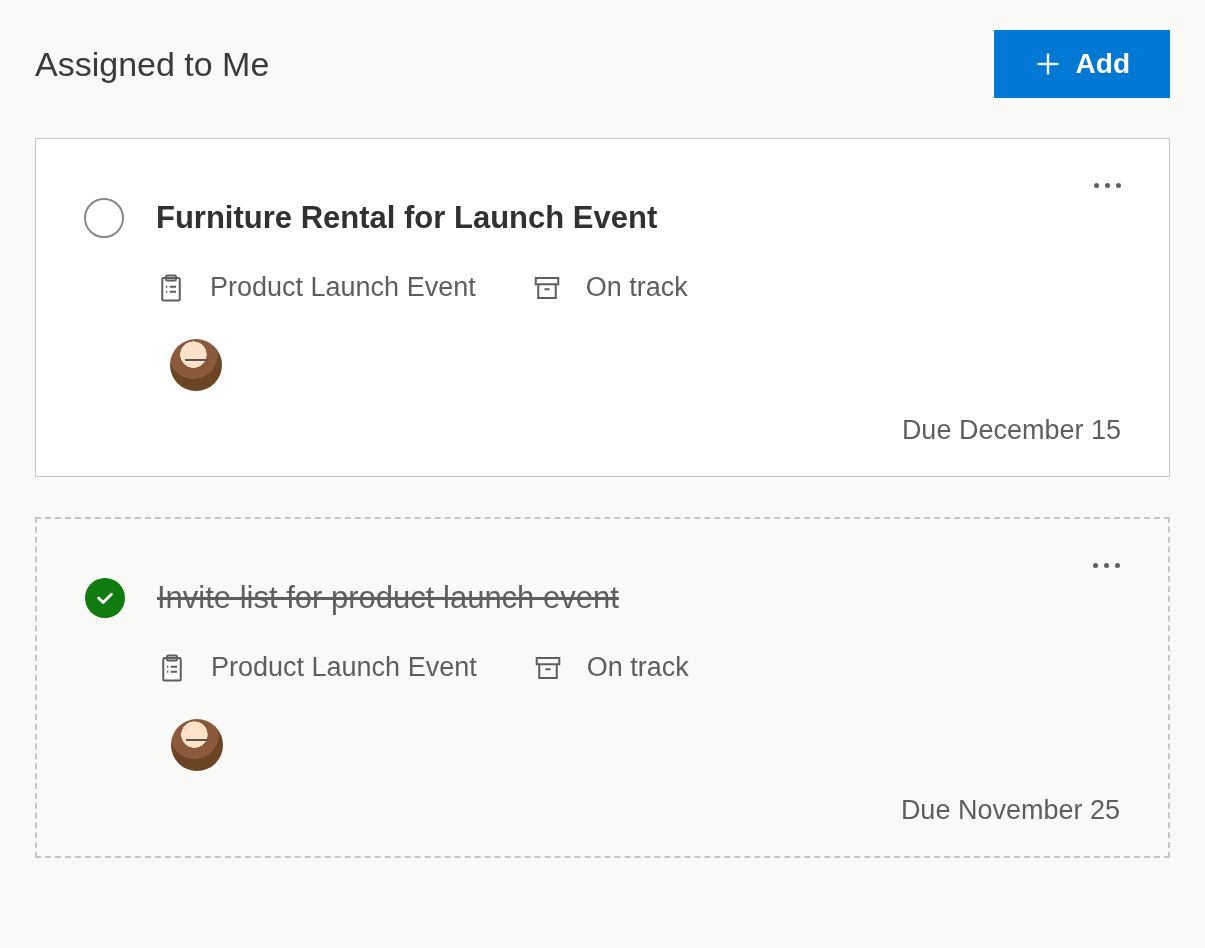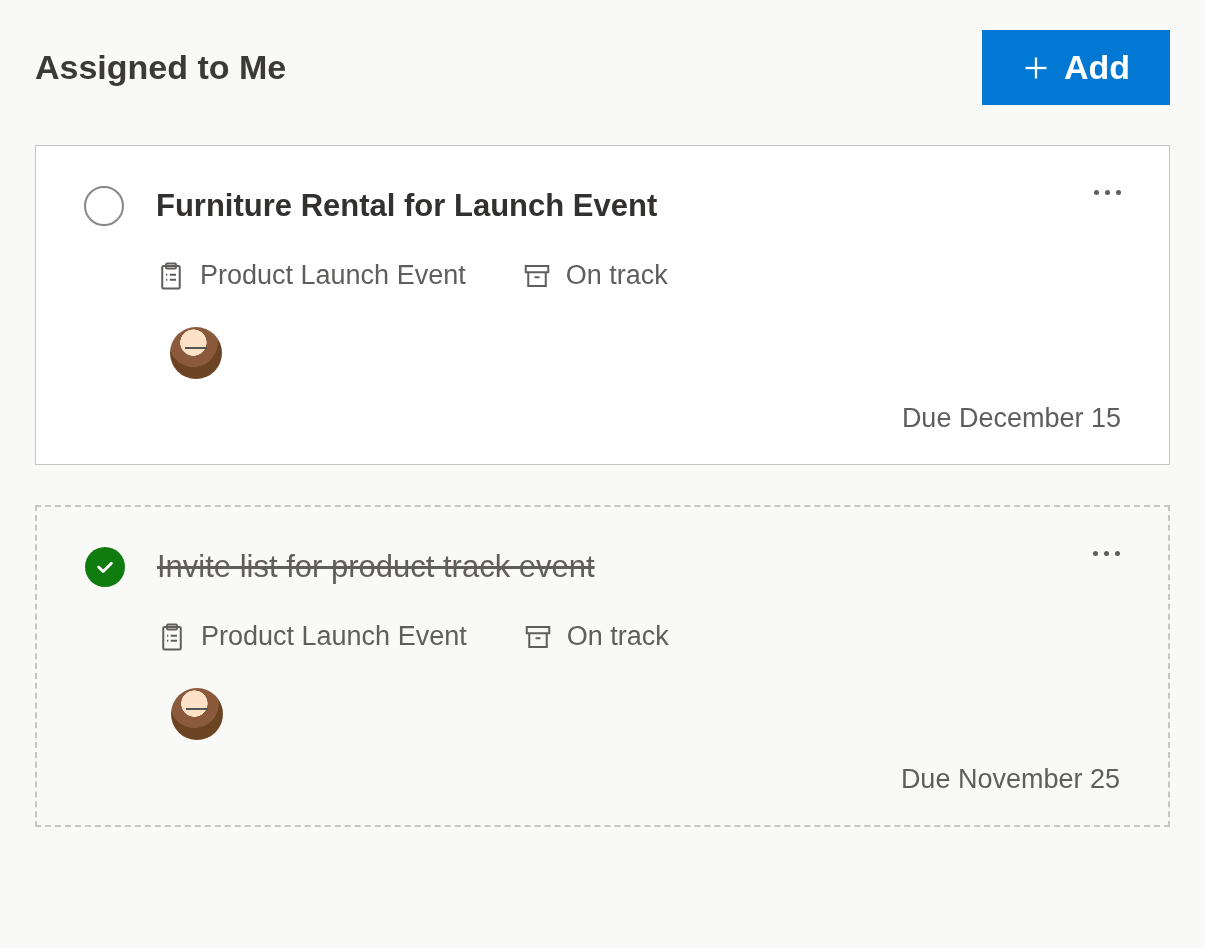--- a/index.html
+++ b/index.html
@@ -18,41 +18,41 @@
     }
     .header {
       display: flex;
       justify-content: space-between;
       align-items: center;
       margin-bottom: 40px;
     }
     .title {
       font-size: 34px;
       color: #3b3a39;
-      font-weight: 700;
+      font-weight: 400;
     }
     .add-btn {
       background: #0078d4;
       color: #fff;
       border: none;
       padding: 18px 40px;
-      font-size: 34px;
+      font-size: 28px;
       font-weight: 600;
       display: flex;
       align-items: center;
       gap: 14px;
       cursor: pointer;
     }
     .add-btn svg {
       width: 28px;
       height: 28px;
     }
     .task-card {
       background: #fff;
-      padding: 40px 48px 30px 48px;
+      padding: 59px 48px 30px 48px;
       margin-bottom: 40px;
       position: relative;
     }
     .task-card.active {
       border: 1px solid #c8c6c4;
     }
     .task-card.completed {
       border: 2px dashed #c8c6c4;
       background: transparent;
     }
@@ -111,21 +111,21 @@
     .meta-row {
       display: flex;
       align-items: center;
       gap: 56px;
       margin-left: 72px;
       margin-bottom: 36px;
     }
     .meta-item {
       display: flex;
       align-items: center;
-      gap: 14px;
+      gap: 24px;
       color: #605e5c;
       font-size: 27px;
       justify-content: space-between;
     }
     .meta-item svg {
       width: 30px;
       height: 30px;
       flex-shrink: 0;
     }
     .avatar {
@@ -209,21 +209,21 @@
       <span></span>
         <span></span>
         <span></span>
     </div>
     <div class="task-header">
       <div class="checkbox checked">
         <svg viewBox="0 0 24 24" fill="none" stroke="#fff" stroke-width="3" stroke-linecap="round" stroke-linejoin="round">
           <polyline points="5 12 10 17 19 8"></polyline>
         </svg>
       </div>
-      <div class="task-title strike">Invite list for product track event</div>
+      <div class="task-title strike">Invite list for product launch event</div>
     </div>
     <div class="meta-row">
       <div class="meta-item">
         <svg viewBox="0 0 24 24" fill="none" stroke="#605e5c" stroke-width="1.6">
           <rect x="5" y="4" width="14" height="18" rx="1"></rect>
           <rect x="8" y="2" width="8" height="4" rx="1"></rect>
           <line x1="8" y1="11" x2="9" y2="11"></line>
           <line x1="11" y1="11" x2="16" y2="11"></line>
           <line x1="8" y1="15" x2="9" y2="15"></line>
           <line x1="11" y1="15" x2="16" y2="15"></line>

